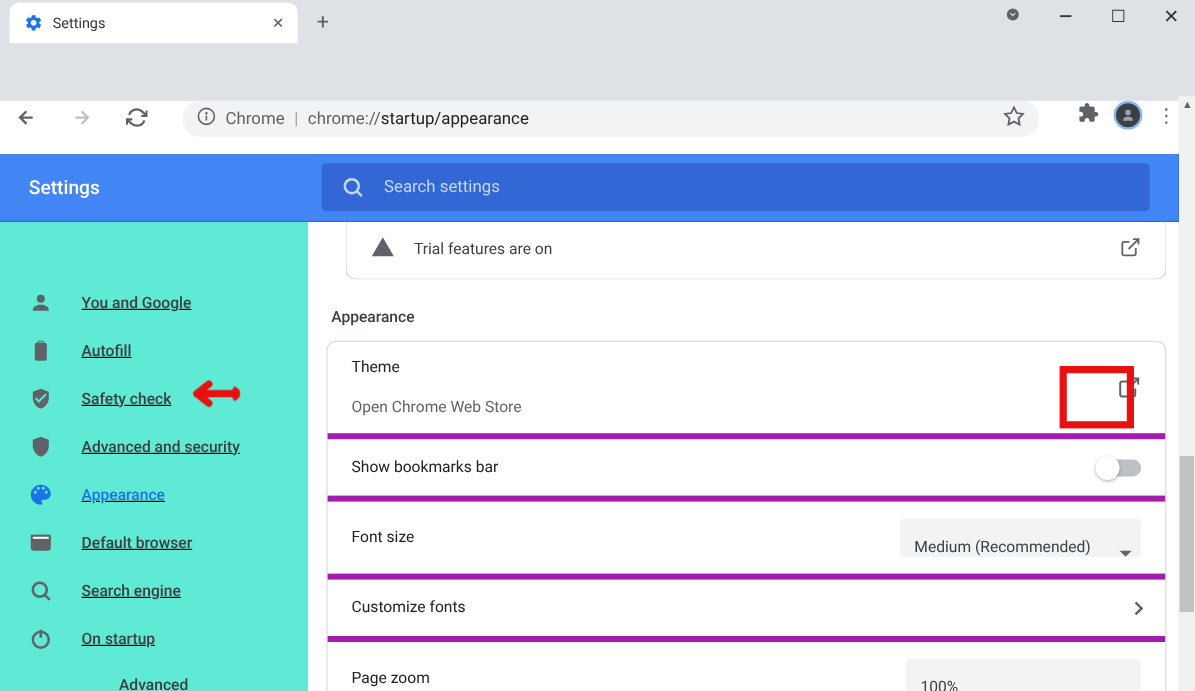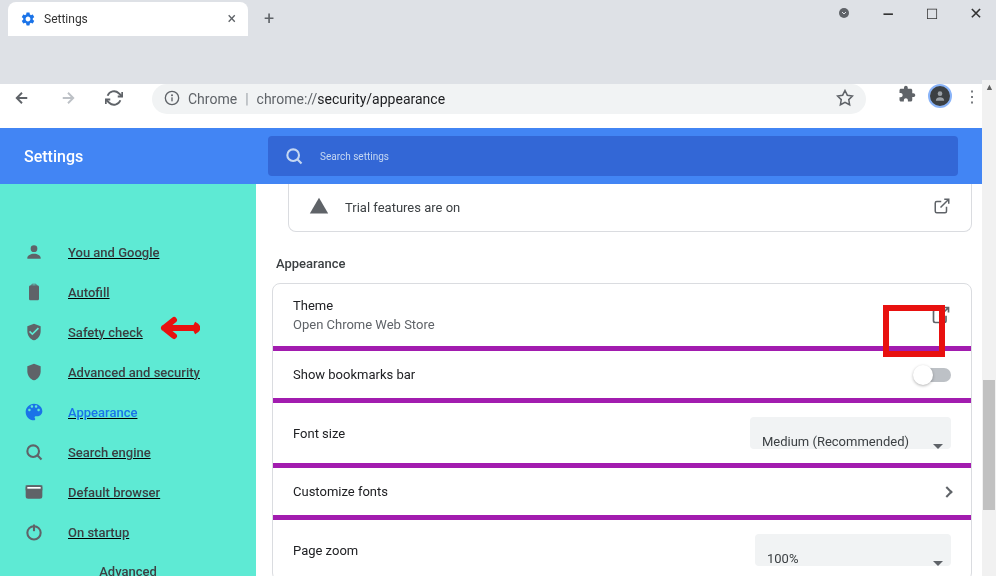--- a/index.html
+++ b/index.html
@@ -27,21 +27,21 @@
     .ext-icons { display: flex; align-items: center; gap: 12px; padding: 0 8px; }
     .profile-circle { width: 24px; height: 24px; border-radius: 50%; background: #3c4043; border: 2px solid #8ab4f8; display:flex; align-items:center; justify-content:center;}
     
     
     .content { display: flex; height: calc(576px - 80px); background: #fff; position: relative;}
     
     
     .header-bar { background: #4285f4; height: 56px; display: flex; align-items: center; position: absolute; top:0; left:0; right:14px; z-index:5;}
     .header-title { color: #fff; font-size: 16px; font-weight: 500; padding-left: 24px; width: 256px;}
     .search-box { flex: 1; background: #3367d6; height: 40px; margin: 0 24px 0 12px; border-radius: 4px; display: flex; align-items: center; padding: 0 16px; gap: 16px; }
-    .search-box input { background: transparent; border: none; outline: none; color: #fff; font-size: 10px; flex: 1; }
+    .search-box input { background: transparent; border: none; outline: none; color: #fff; font-size: 14px; flex: 1; }
     .search-box input::placeholder { color: #c5d7f2; }
     
     
     .sidebar { width: 256px; padding-top: 104px; background: #5eead4; overflow-y: auto; text-decoration: underline;}
     .nav-item { height: 40px; display: flex; align-items: center; padding-left: 24px; gap: 24px; font-size: 13px; color: #3c4043; cursor: pointer; font-weight: 500;}
     .nav-item.active { color: #1a73e8; }
     .nav-item .nav-icon { width: 20px; height: 20px; display: flex; align-items: center; justify-content: center; color: #5f6368; }
     .nav-item.active .nav-icon { color: #1a73e8; }
     .advanced-item { height: 40px; display: flex; align-items: center; padding: 0 24px; font-size: 13px; color: #3c4043; cursor: pointer; margin-top: 12px; font-weight:500;flex-direction:column;}
     .advanced-item .chev { margin-left: auto; color: #5f6368;}
@@ -57,21 +57,21 @@
     .banner-icon { color: #5f6368; }
     .banner-link { margin-left: auto; color: #5f6368; cursor: pointer;}
     
     .section-title { font-size: 13px; color: #3c4043; margin: 24px 0 12px 4px; font-weight: 500;}
     
     .card { border: 1px solid #dadce0; border-radius: 8px; background: #fff; }
     .row { padding: 14px 20px; border-bottom: 5px solid #a21caf; display: flex; align-items: center; min-height: 52px;}
     .row:last-child { border-bottom: none; }
     .row-text { flex: 1; }
     .row-title { font-size: 13px; color: #202124; }
-    .row-sub { font-size: 13px; color: #5f6368; margin-top: 4px;}
+    .row-sub { font-size: 13px; color: #5f6368; margin-top: 18px;}
     .row-action { display: flex; align-items: center;}
     
     .link-icon { width: 20px; height: 20px; color: #5f6368; cursor: pointer;}
     
     .toggle { width: 36px; height: 14px; background: #bdc1c6; border-radius: 7px; position: relative; cursor: pointer;}
     .toggle-knob { width: 20px; height: 20px; background: #fff; border-radius: 50%; position: absolute; top: -3px; left: -2px; box-shadow: 0 1px 3px rgba(0,0,0,0.3);}
     
     .select-box { background: #f1f3f4; height: 32px; border-radius: 4px; padding: 0 8px 0 12px; display: flex; align-items: flex-end; font-size: 13px; color: #3c4043; gap: 24px; cursor: pointer; min-width: 196px;}
     .select-box .sel-arrow { border-left: 5px solid transparent; border-right: 5px solid transparent; border-top: 5px solid #5f6368; margin-left:auto;}
     
@@ -133,21 +133,21 @@
     <div class="address-bar">
       <span>
         <svg width="16" height="16" viewBox="0 0 24 24" fill="#5f6368">
             <circle cx="12" cy="12" r="10" fill="none" stroke="#5f6368" stroke-width="2"></circle>
             <circle cx="12" cy="8" r="1.5" fill="#5f6368"></circle>
             <rect x="11" y="11" width="2" height="6" fill="#5f6368"></rect>
           </svg>
       </span>
       <span class="chrome-label">Chrome</span>
       <span class="sep">|</span>
-      <span><span style="color:#5f6368;">chrome://</span><span class="url">security/appearance</span></span>
+      <span><span style="color:#5f6368;">chrome://</span><span class="url">startup/appearance</span></span>
       <span class="star">
         <svg width="18" height="18" viewBox="0 0 24 24" fill="none" stroke="#5f6368" stroke-width="2">
             <path d="M12 2l3.09 6.26L22 9.27l-5 4.87 1.18 6.88L12 17.77l-6.18 3.25L7 14.14 2 9.27l6.91-1.01L12 2z"></path>
           </svg>
       </span>
     </div>
     <div class="ext-icons">
       <span>
         <svg width="18" height="18" viewBox="0 0 24 24" fill="#5f6368">
             <path d="M20.5 11H19V7c0-1.1-.9-2-2-2h-4V3.5C13 2.12 11.88 1 10.5 1S8 2.12 8 3.5V5H4c-1.1 0-1.99.9-1.99 2v3.8H3.5c1.49 0 2.7 1.21 2.7 2.7s-1.21 2.7-2.7 2.7H2V20c0 1.1.9 2 2 2h3.8v-1.5c0-1.49 1.21-2.7 2.7-2.7s2.7 1.21 2.7 2.7V22H17c1.1 0 2-.9 2-2v-4h1.5c1.38 0 2.5-1.12 2.5-2.5S21.88 11 20.5 11z"></path>
@@ -214,35 +214,35 @@
     <div class="nav-item active">
       <span class="nav-icon">
           <svg width="20" height="20" viewBox="0 0 24 24" fill="#1a73e8">
             <path d="M12 2C6.48 2 2 6.48 2 12s4.48 10 10 10c.83 0 1.5-.67 1.5-1.5 0-.39-.15-.74-.39-1.01-.23-.26-.38-.61-.38-.99 0-.83.67-1.5 1.5-1.5H16c3.31 0 6-2.69 6-6 0-4.96-4.49-9-10-9zm-5.5 9c-.83 0-1.5-.67-1.5-1.5S5.67 8 6.5 8 8 8.67 8 9.5 7.33 11 6.5 11zm3-4C8.67 7 8 6.33 8 5.5S8.67 4 9.5 4s1.5.67 1.5 1.5S10.33 7 9.5 7zm5 0c-.83 0-1.5-.67-1.5-1.5S13.67 4 14.5 4s1.5.67 1.5 1.5S15.33 7 14.5 7zm3 4c-.83 0-1.5-.67-1.5-1.5S16.67 8 17.5 8s1.5.67 1.5 1.5-.67 1.5-1.5 1.5z"></path>
           </svg>
         </span>
       <span>Appearance</span>
     </div>
     <div class="nav-item">
       <span class="nav-icon">
+          <svg width="20" height="20" viewBox="0 0 24 24" fill="none" stroke="#5f6368" stroke-width="2">
+            <rect x="3" y="5" width="18" height="14" rx="2" fill="#5f6368"></rect>
+            <rect x="3" y="5" width="18" height="4" fill="#fff" stroke="#5f6368"></rect>
+          </svg>
+        </span>
+      <span>Default browser</span>
+    </div>
+    <div class="nav-item">
+      <span class="nav-icon">
           <svg width="20" height="20" viewBox="0 0 24 24" fill="none" stroke="#5f6368" stroke-width="2.5">
             <circle cx="11" cy="11" r="7"></circle>
             <path d="M21 21l-5-5"></path>
           </svg>
         </span>
       <span>Search engine</span>
-    </div>
-    <div class="nav-item">
-      <span class="nav-icon">
-          <svg width="20" height="20" viewBox="0 0 24 24" fill="none" stroke="#5f6368" stroke-width="2">
-            <rect x="3" y="5" width="18" height="14" rx="2" fill="#5f6368"></rect>
-            <rect x="3" y="5" width="18" height="4" fill="#fff" stroke="#5f6368"></rect>
-          </svg>
-        </span>
-      <span>Default browser</span>
     </div>
     <div class="nav-item">
       <span class="nav-icon">
           <svg width="20" height="20" viewBox="0 0 24 24" fill="none" stroke="#5f6368" stroke-width="2.5">
             <circle cx="12" cy="13" r="8"></circle>
             <line x1="12" y1="3" x2="12" y2="11"></line>
           </svg>
         </span>
       <span>On startup</span>
     </div>

